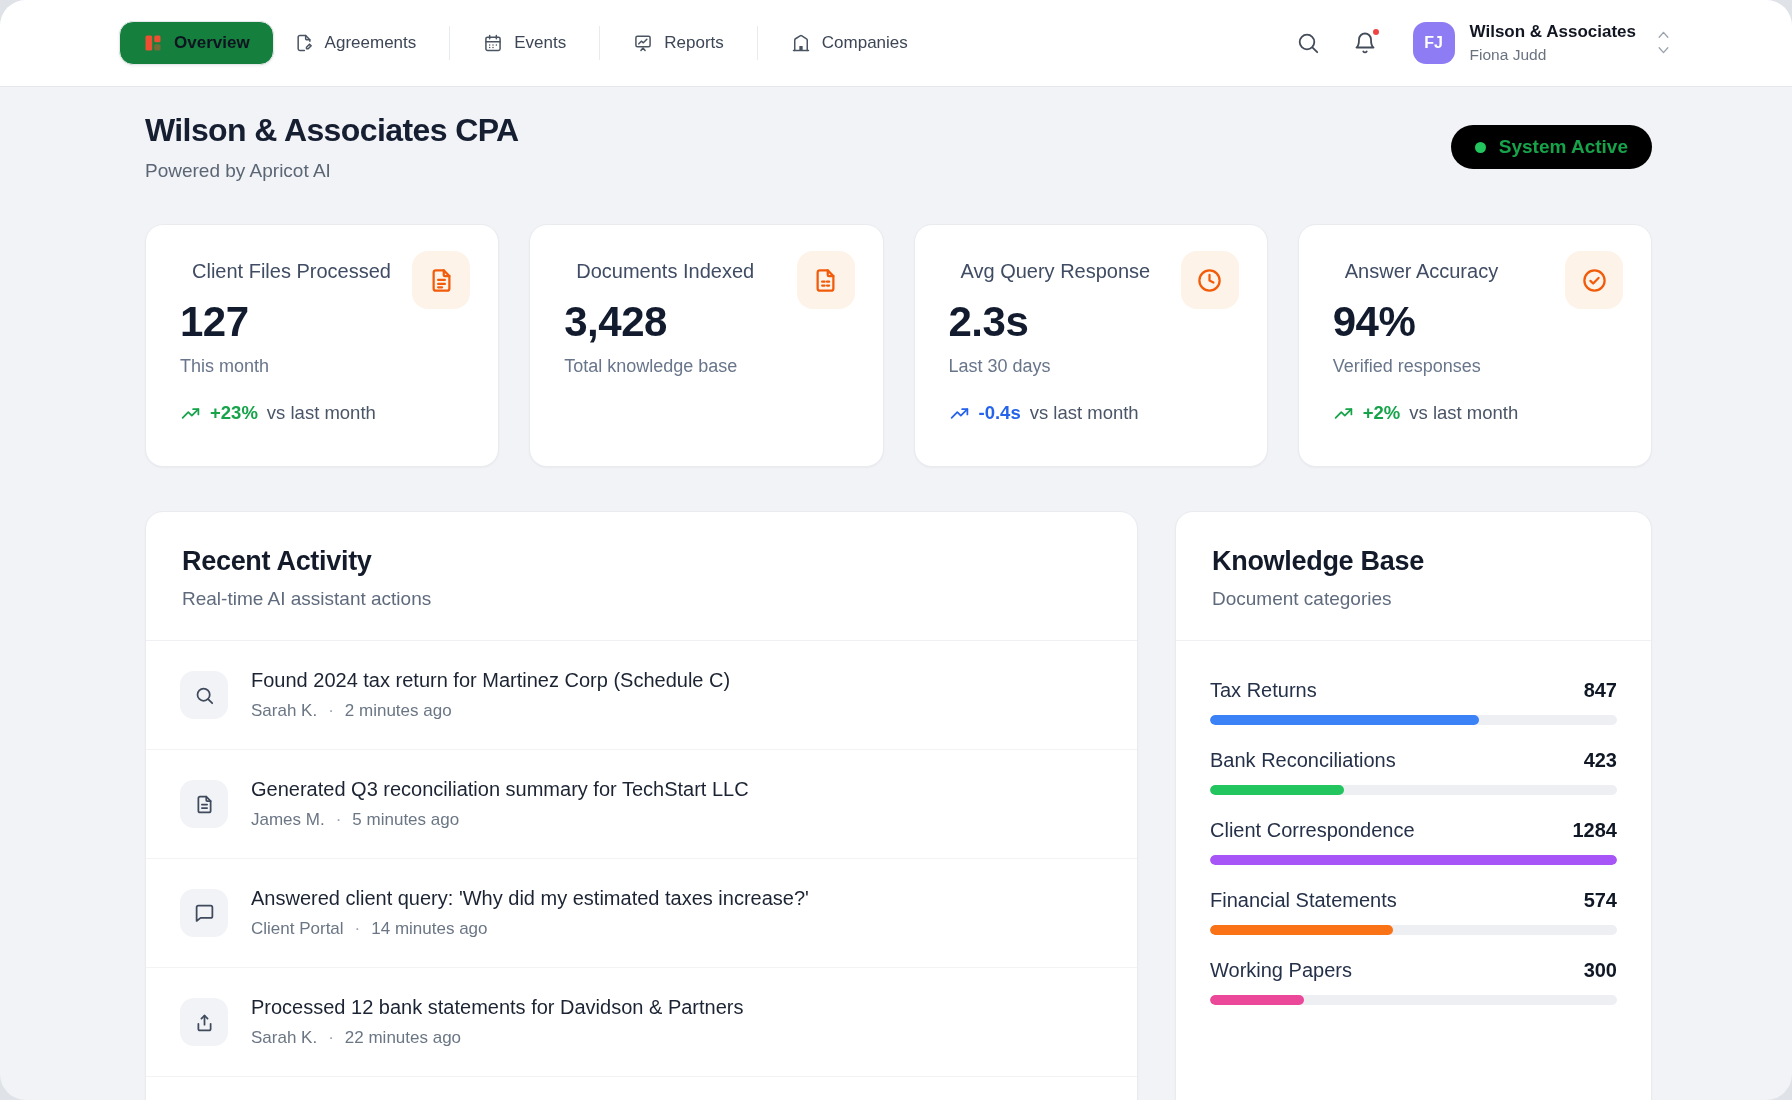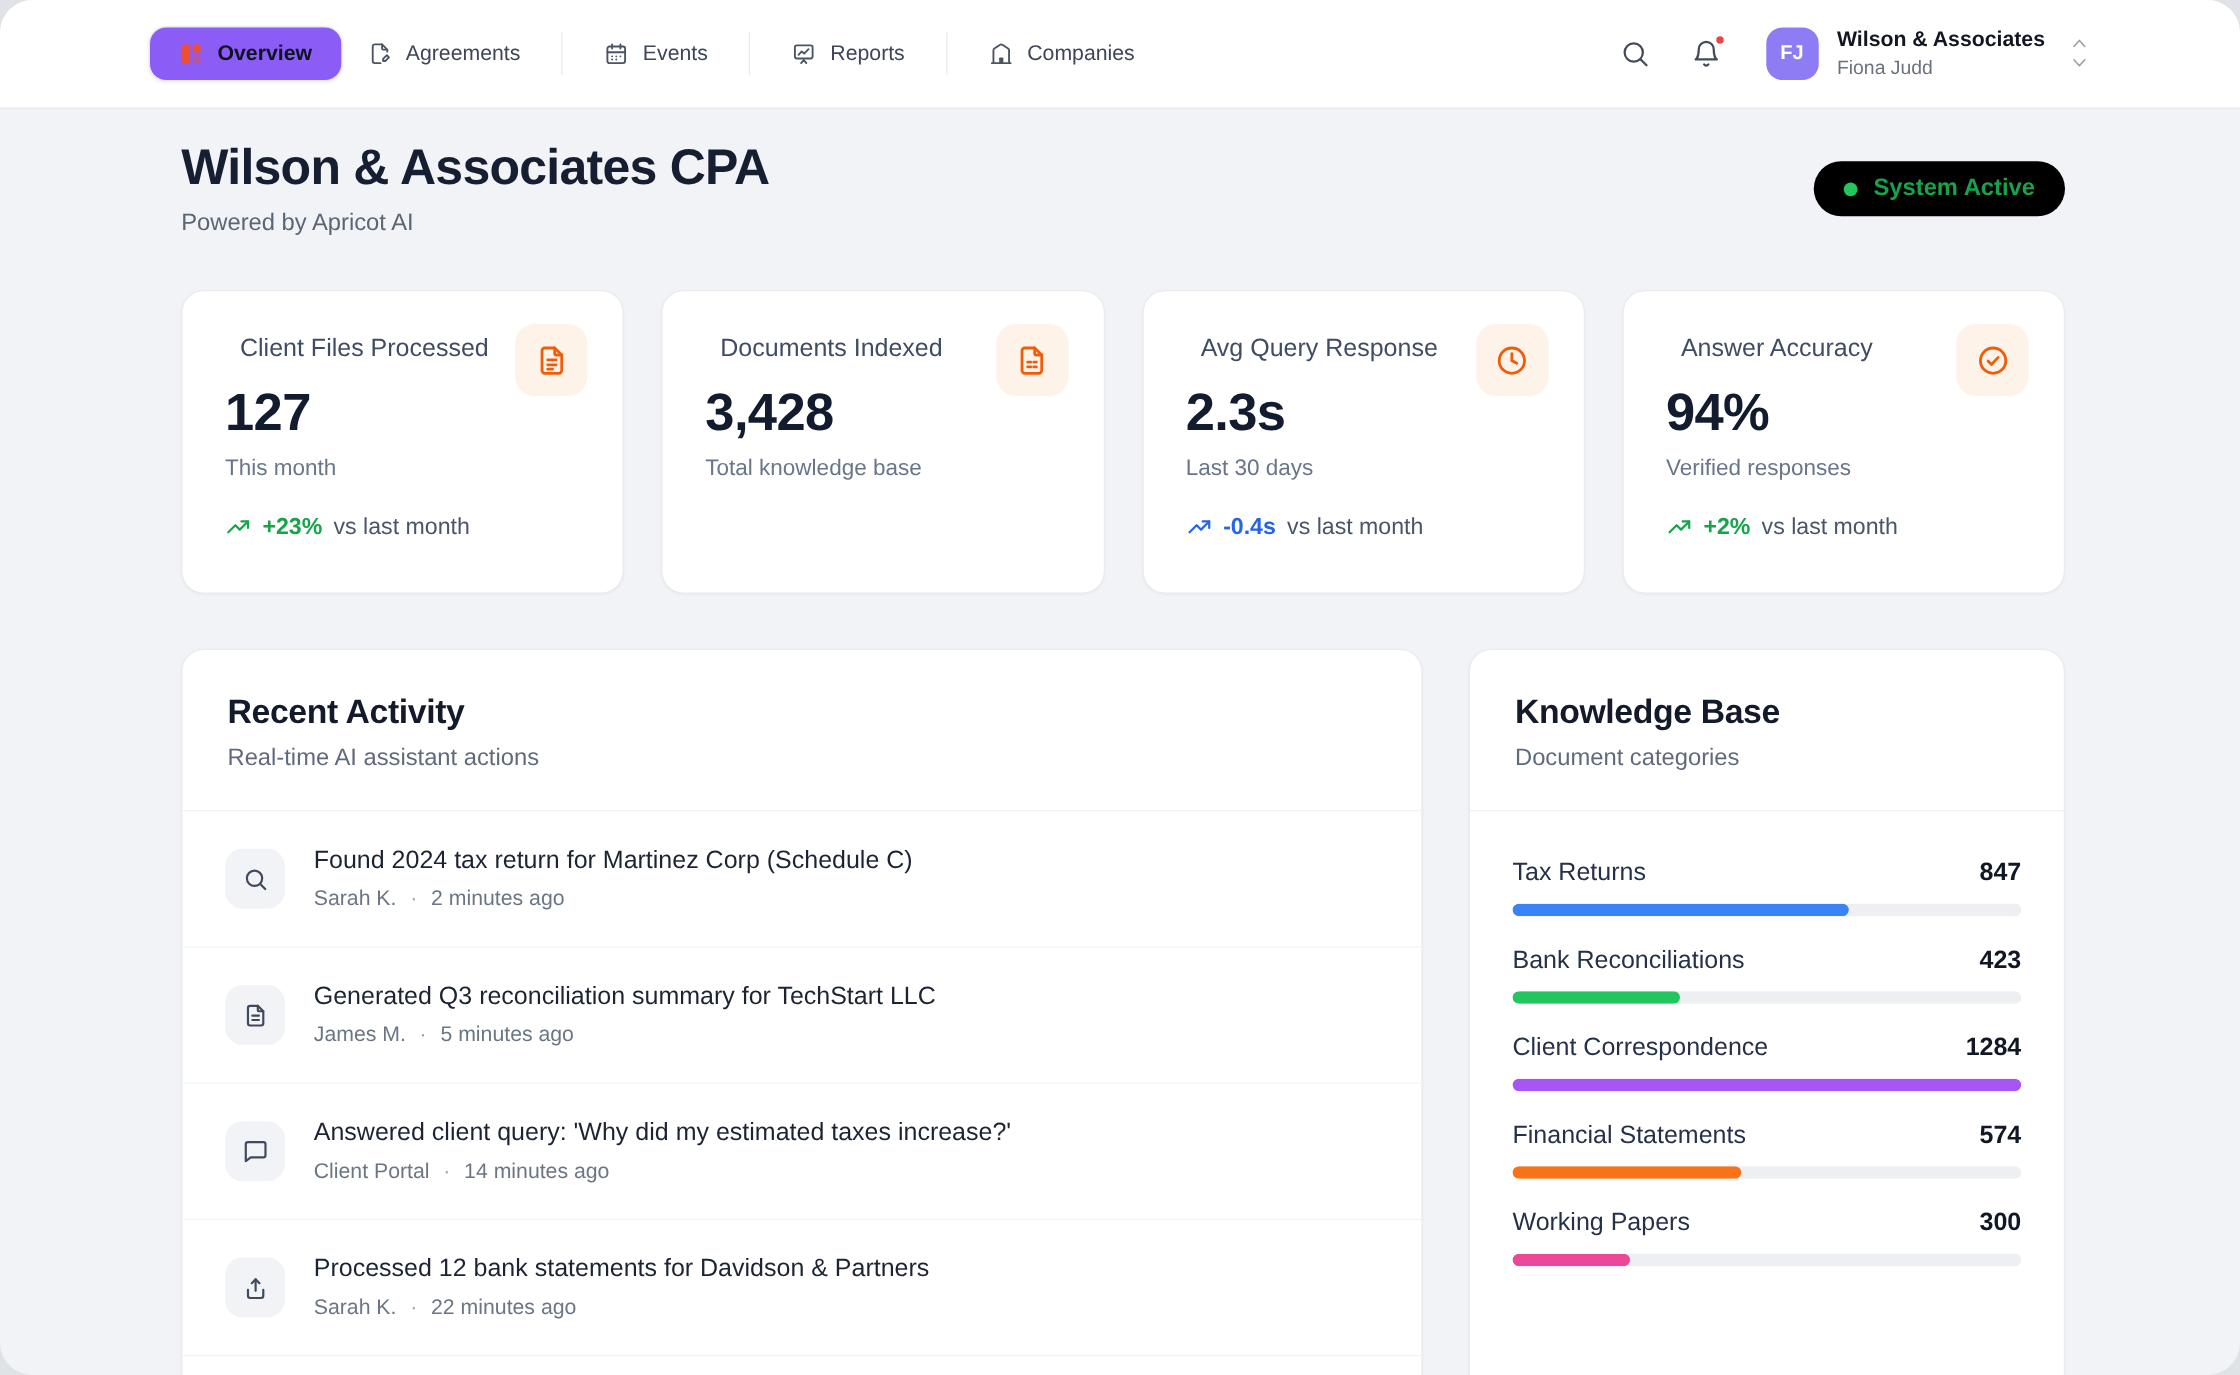--- a/index.html
+++ b/index.html
@@ -28,21 +28,21 @@
   }
   .nav-left { display:flex; align-items:center; }
   .tab {
     display:flex; align-items:center; gap:11px;
     padding:11px 19px; border:1px solid transparent;
     font-size:17px; font-weight:500; color:#3d4656;
     border-radius:14px; cursor:pointer; white-space:nowrap;
   }
   .tab svg { width:20px; height:20px; color:#4a5462; }
   .tab.active {
-    border-color:#e6e8ec; background:#8b5cf6;
+    border-color:#e6e8ec; background:#15803d;
     box-shadow:0 1px 3px rgba(16,24,40,.07);
     font-weight:700; color:#0e1320; padding:11px 23px;
   }
   .tab.active svg { color:#ee4f33; }
   .vdiv { width:1px; height:34px; background:#e8eaee; margin:0 13px; }
 
   .nav-right { display:flex; align-items:center; gap:27px; }
   .icon-btn { width:30px; height:30px; display:flex; align-items:center; justify-content:center;
               color:#434b59; cursor:pointer; position:relative; }
   .icon-btn svg { width:24px; height:24px; }
@@ -55,21 +55,21 @@
   .acct-names { line-height:1.4; }
   .acct-company { font-size:17px; font-weight:700; color:#121622; }
   .acct-user { font-size:15.5px; color:#6a7280; }
   .chevrons { display:flex; flex-direction:column; gap:7px; color:#9aa2ad; margin-left:6px; }
   .chevrons svg { width:13px; height:9px; }
 
   
   main { padding:0 140px 0 145px; }
 
   .hero { margin-top:26px; display:flex; align-items:center; justify-content:space-between; }
-  .page-title { font-size:40px; font-weight:700; color:#161e31; letter-spacing:-.6px; margin:0; }
+  .page-title { font-size:32px; font-weight:700; color:#161e31; letter-spacing:-.6px; margin:0; }
   .page-sub { font-size:19px; color:#5b6675; margin-top:11px; }
   .badge { display:flex; align-items:center; gap:13px;
            background:#000000; border-radius:24px; padding:11px 24px;
            font-size:19px; font-weight:600; color:#16a34a; }
   .badge-dot { width:11px; height:11px; border-radius:50%; background:#22c55e; }
 
   
   .stats { display:flex; gap:30px; margin-top:42px; }
   .card { flex:1; height:243px; background:#fff; border:1px solid #e9ebef;
           border-radius:18px; padding:32px 34px; position:relative;

